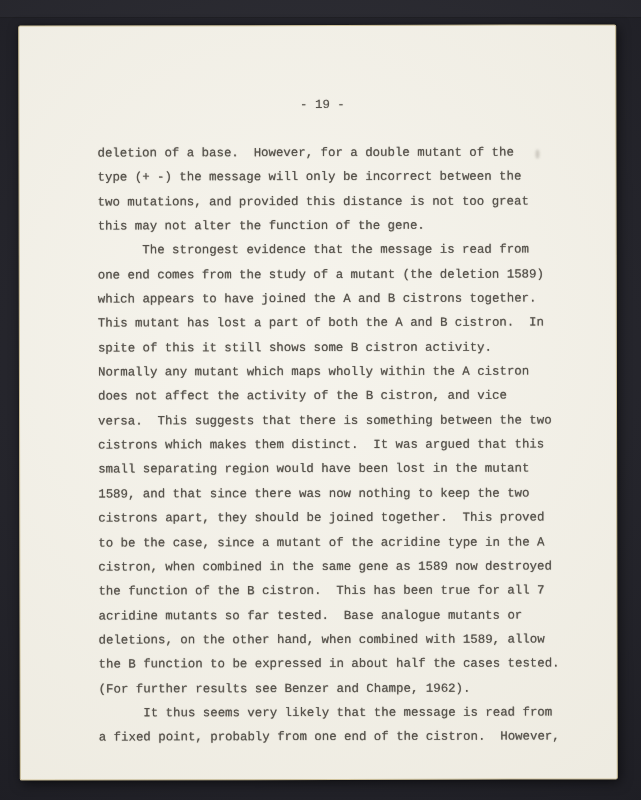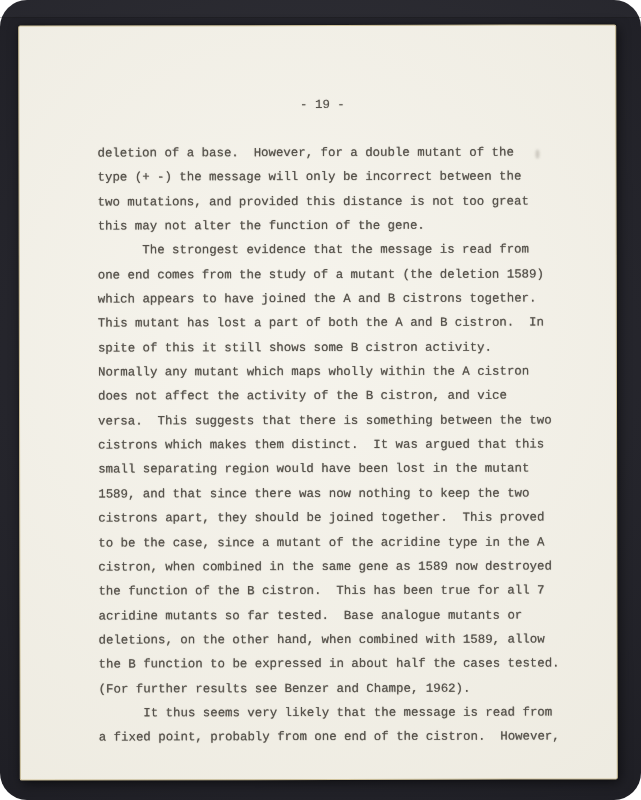--- a/index.html
+++ b/index.html
@@ -13,21 +13,20 @@
   body{
     font-family:"Liberation Mono","DejaVu Sans Mono",monospace;
     overflow:hidden;
   }
   .backdrop{
     position:relative;
     width:641px;height:800px;
     background:
       radial-gradient(ellipse 120% 90% at 50% 45%, rgba(255,255,255,0.045), rgba(0,0,0,0.28) 95%),
       var(--background);
-    border-radius: 27px;
   }
   .backdrop-seam{
     position:absolute;left:0;top:0;width:641px;height:18px;
     background:rgba(255,255,255,0.035);
     border-bottom:1px solid rgba(0,0,0,0.25);
   }
   .paper{
     position:absolute;
     left:19px;top:25px;
     width:598px;height:755px;

